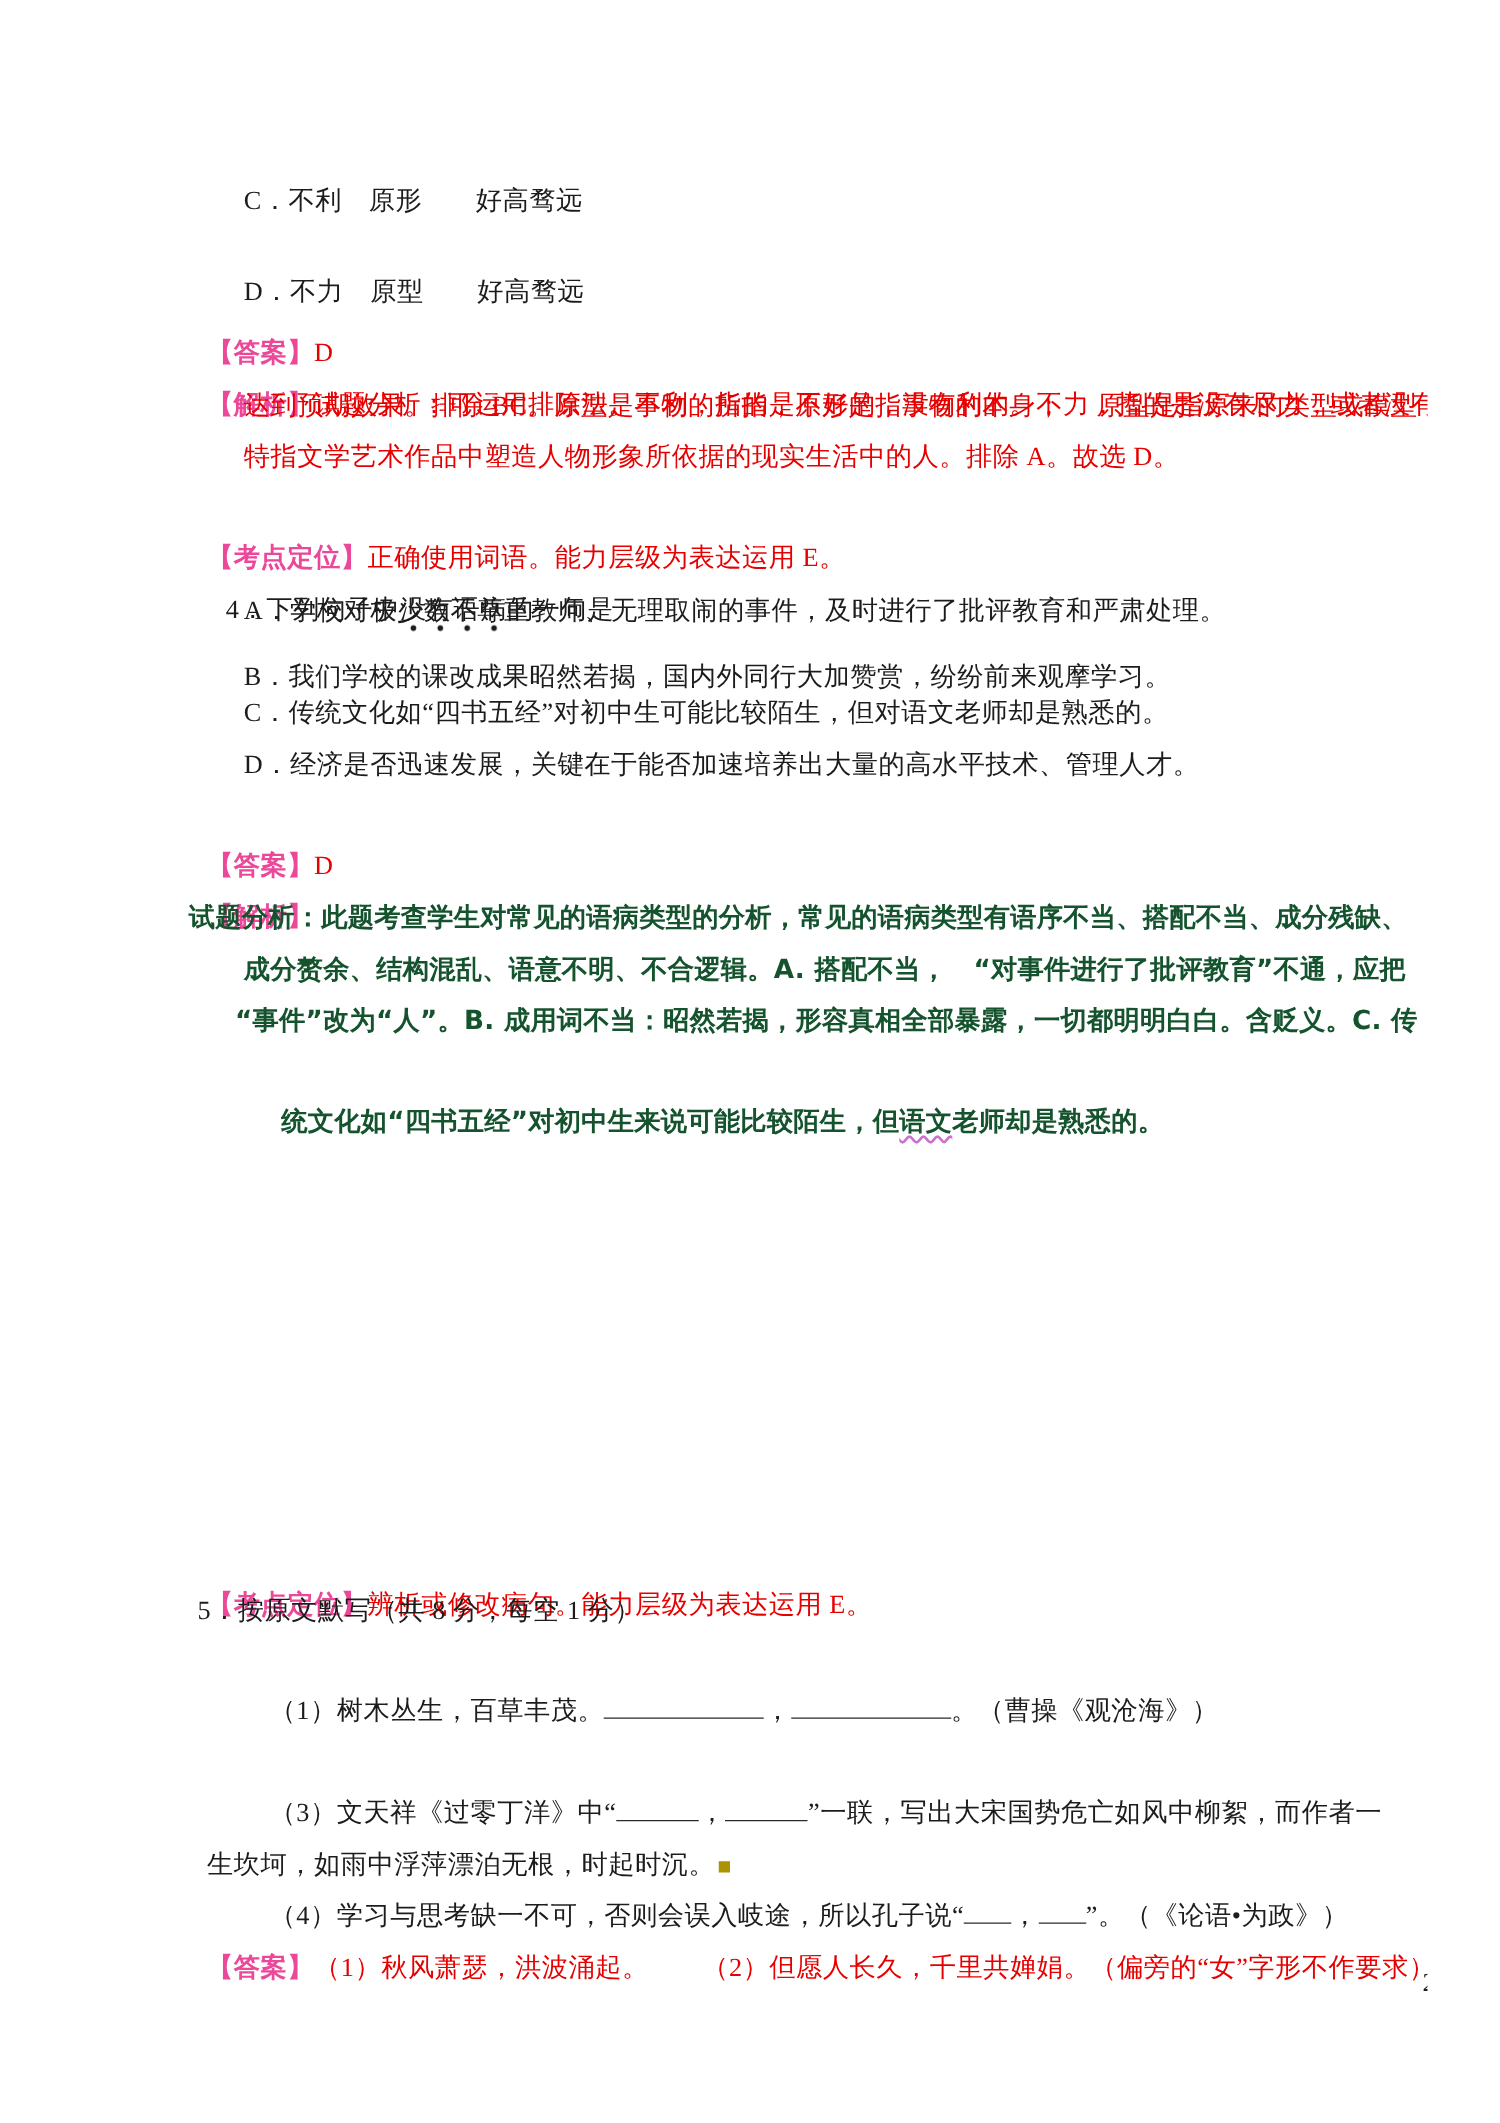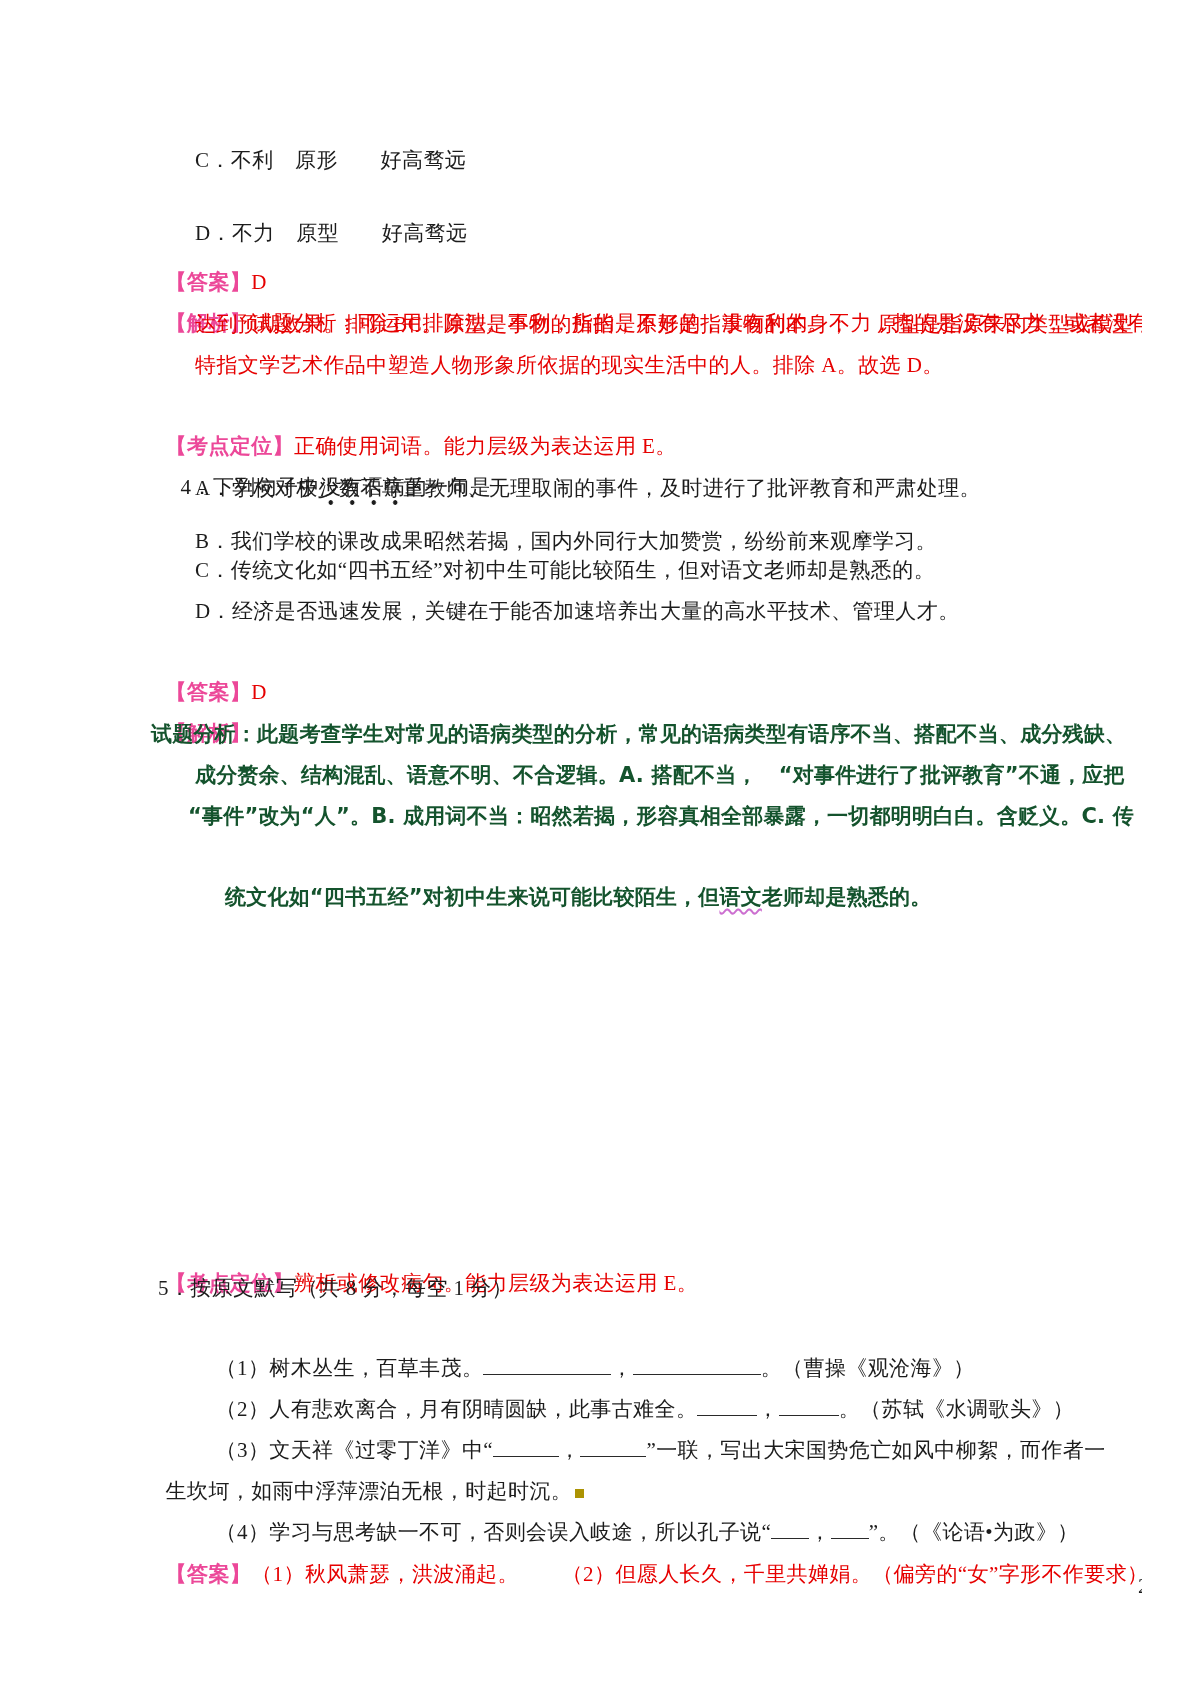--- a/index.html
+++ b/index.html
@@ -108,23 +108,20 @@
   <div class="line" style="top:1223px; left:85px;">
     <span class="marker">【考点定位】</span><span class="red">辨析或修改病句。能力层级为表达运用 E。</span>
   </div>
 
   <div class="line" style="top:1268px; left:100px;">5．按原文默写（共 8 分，每空 1 分）</div>
 
   <div class="line" style="top:1308px; left:135px;">
     <span>（1）树木丛生，百草丰茂。</span><span class="blank blank-lg"></span><span>，</span><span class="blank blank-lg"></span><span>。（曹操《观沧海》）</span>
   </div>
 
-  <div class="line" style="top:1349px; left:135px;">
-    <span>（2）人有悲欢离合，月有阴晴圆缺，此事古难全。</span><span class="blank blank-md"></span><span>，</span><span class="blank blank-md"></span><span>。（苏轼《水调歌头》）</span>
-  </div>
 
   <div class="line" style="top:1390px; left:135px;">
     <span>（3）文天祥《过零丁洋》中“</span><span class="blank blank-md2"></span><span>，</span><span class="blank blank-md2"></span><span>”一联，写出大宋国势危亡如风中柳絮，而作者一</span>
   </div>
   <div class="line" style="top:1431px; left:85px;">
     <span>生坎坷，如雨中浮萍漂泊无根，时起时沉。</span><span class="gold-square"></span>
   </div>
 
   <div class="line" style="top:1472px; left:135px;">
     <span>（4）学习与思考缺一不可，否则会误入岐途，所以孔子说“</span><span class="blank blank-sm"></span><span>，</span><span class="blank blank-sm"></span><span>”。（《论语•为政》）</span>

